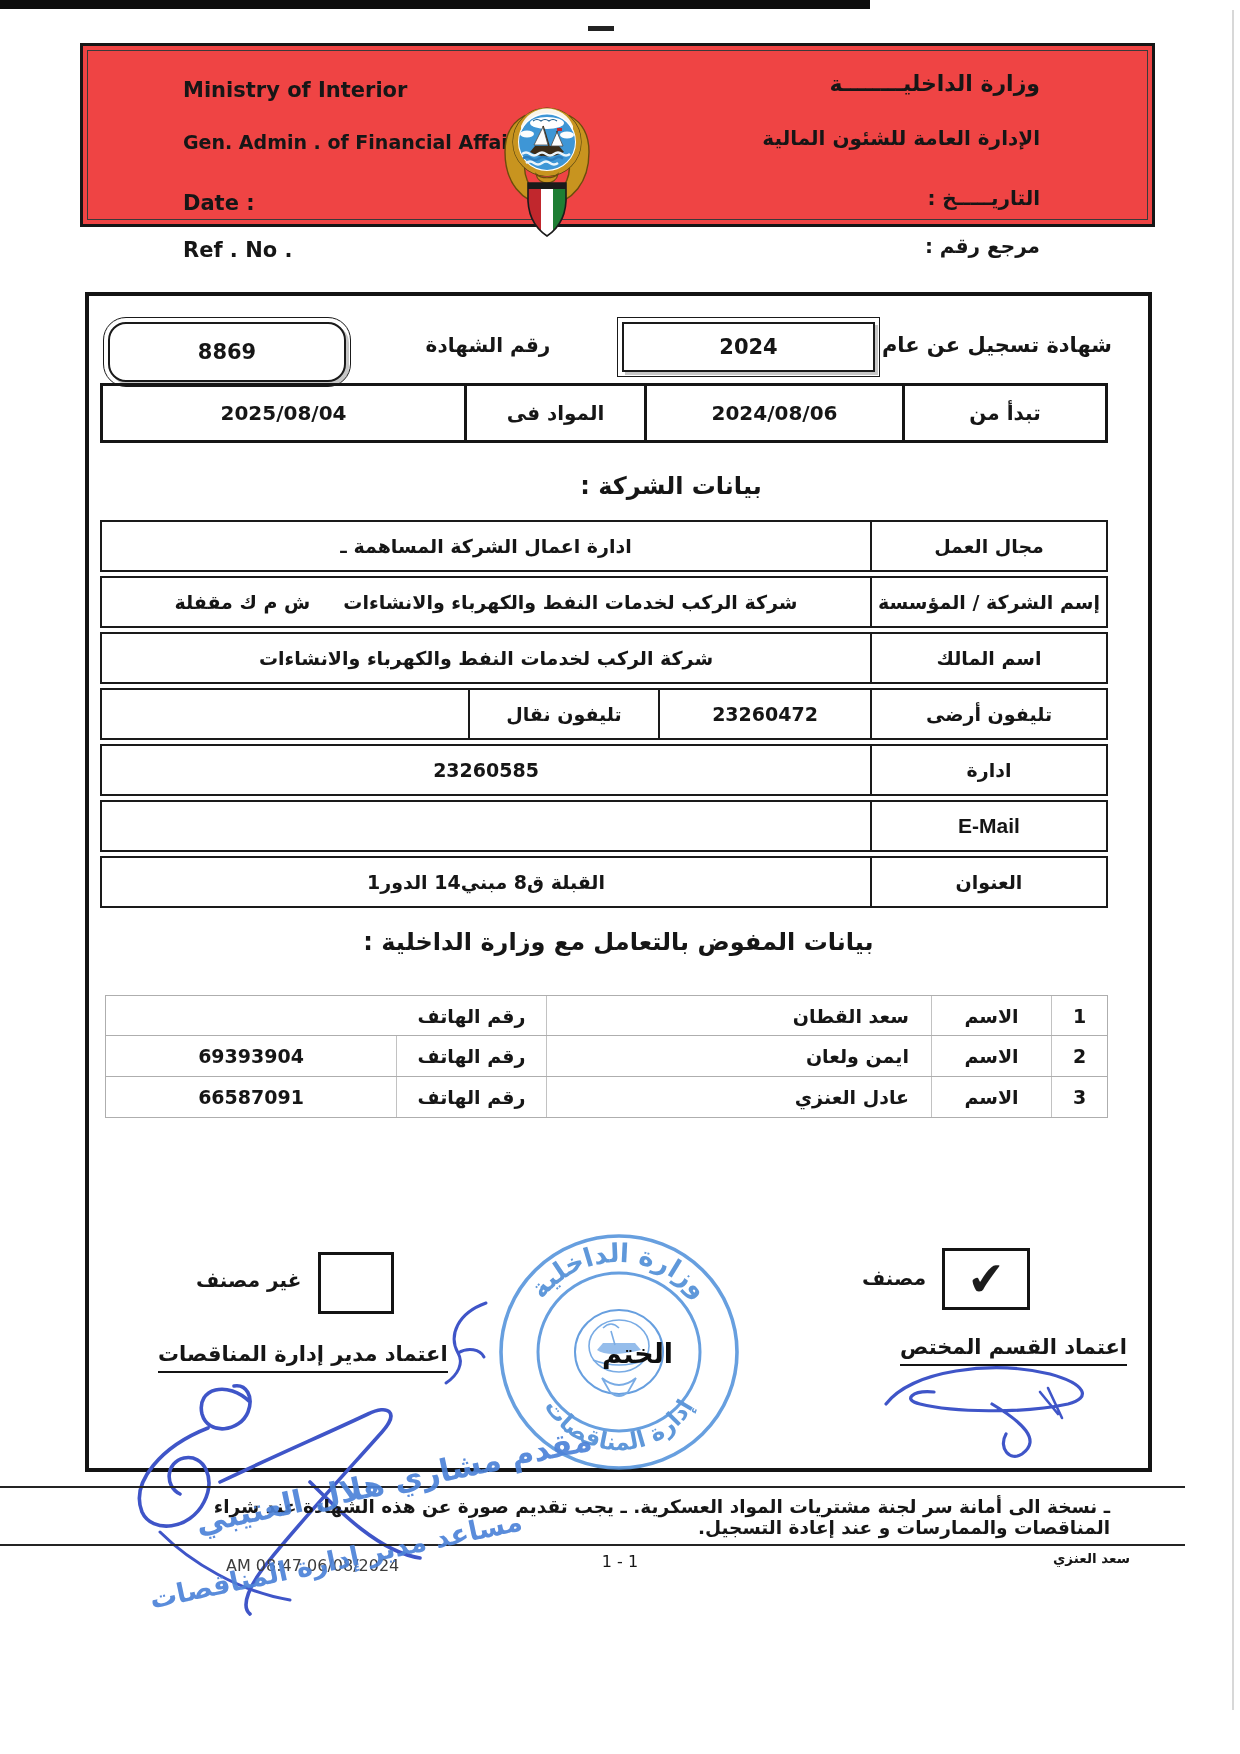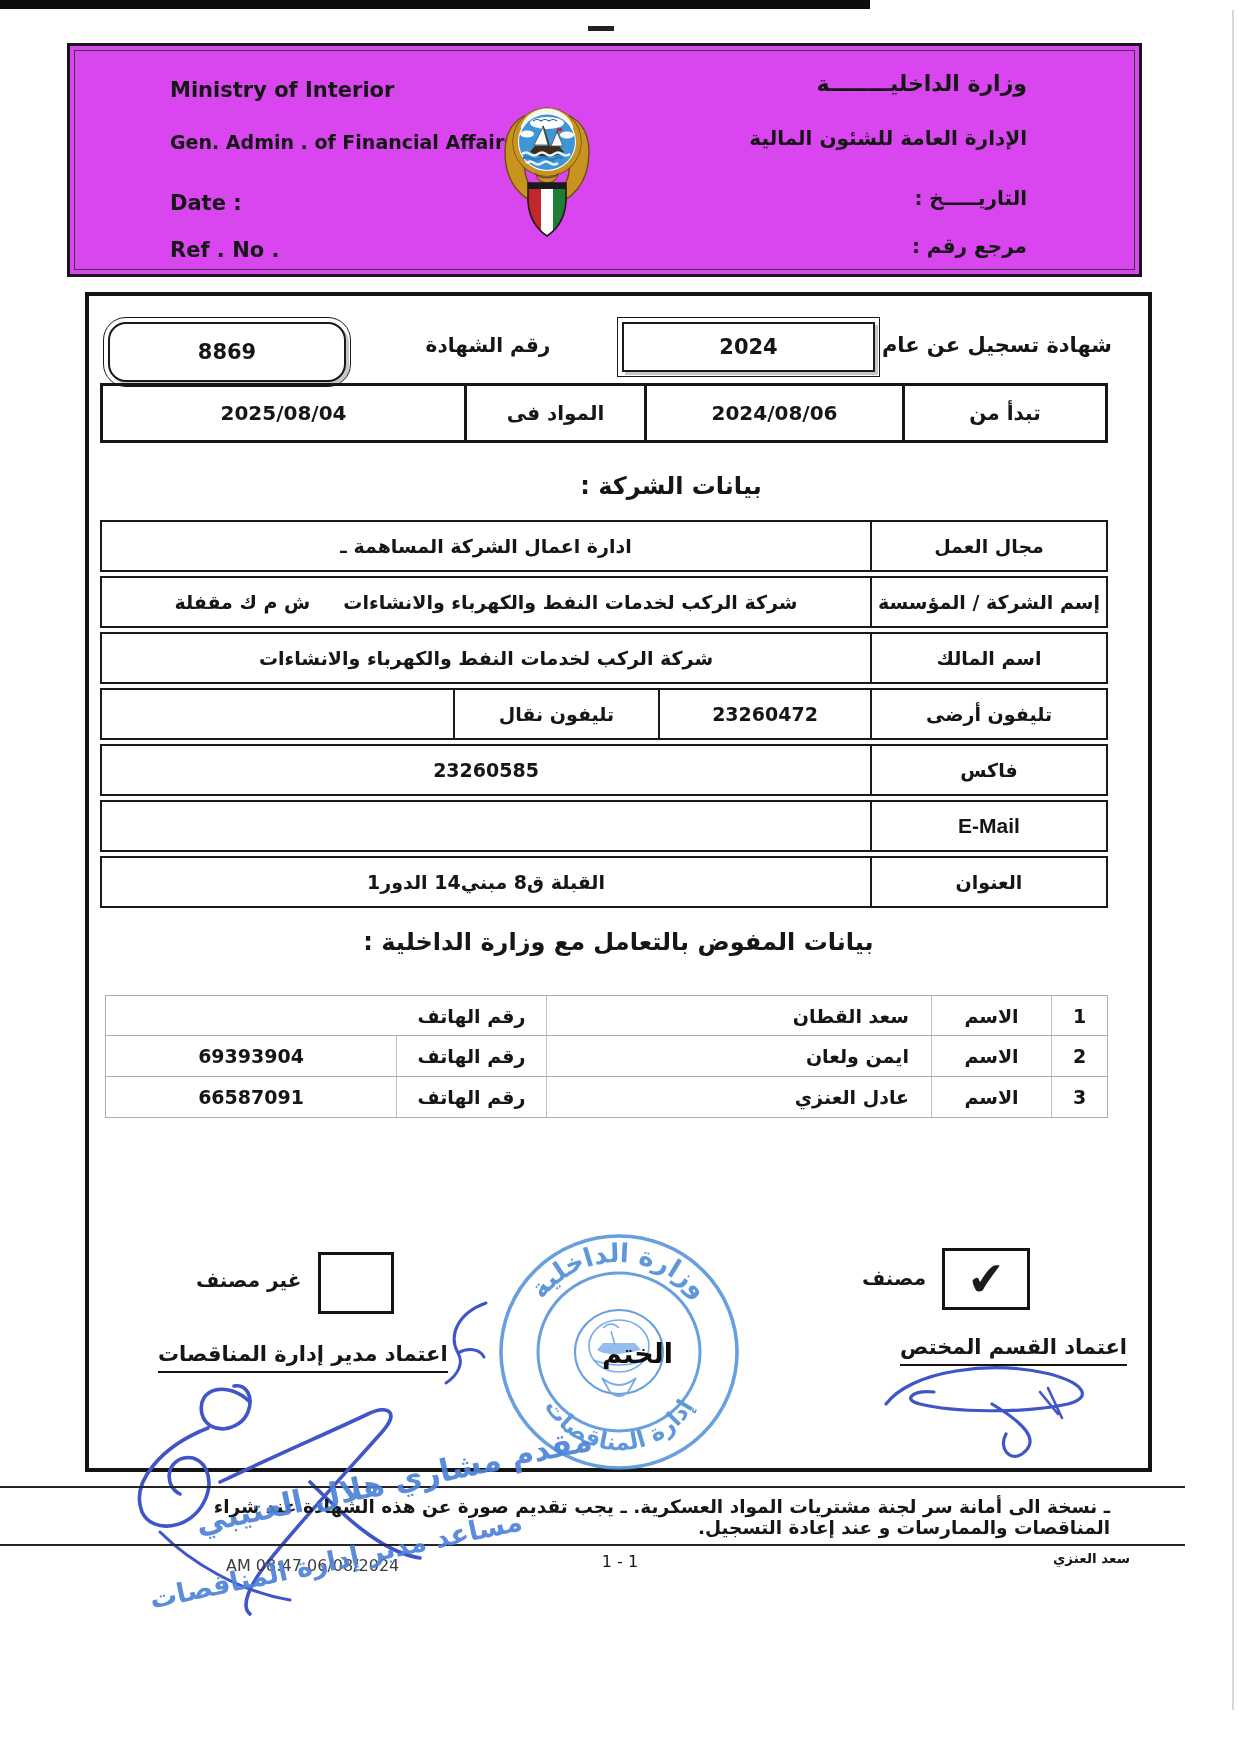--- a/index.html
+++ b/index.html
@@ -12,23 +12,23 @@
   .ar { direction:rtl; }
   .ctr { display:flex; align-items:center; justify-content:center; }
 
   
   .scan-strip { left:0; top:0; width:870px; height:9px; background:#0d0d0d; }
   .scan-edge  { right:6px; top:10px; width:2px; height:1700px; background:#d8d8d8; }
   .scan-speck { left:588px; top:26px; width:26px; height:5px; background:#222; }
 
   
   .header-box {
-    left:67px; top:43px; width:1075px; height:234px;
+    left:80px; top:43px; width:1075px; height:184px;
     border:3px solid #161616; outline:1px solid #3a3a3a; outline-offset:-8px;
-    background:#d946ef;
+    background:#ef4444;
   }
   .hdr-en { left:100px; width:420px; font-weight:bold; font-size:21px; }
   .hdr-ar { width:420px; right:112px; text-align:right; font-weight:bold; font-size:20px; }
 
   
   .main-box {
     left:85px; top:292px; width:1067px; height:1180px;
     border:4px solid #141414; background:#fff;
   }
 
@@ -169,25 +169,25 @@
   <div class="c-label">إسم الشركة / المؤسسة</div>
   <div class="c-value">شركة الركب لخدمات النفط والكهرباء والانشاءات     ش م ك مقفلة</div>
 </div>
 <div class="abs crow" style="top:632px;">
   <div class="c-label">اسم المالك</div>
   <div class="c-value">شركة الركب لخدمات النفط والكهرباء والانشاءات</div>
 </div>
 <div class="abs crow" style="top:688px;">
   <div class="c-label">تليفون أرضى</div>
   <div class="c-sub" style="width:212px;">23260472</div>
-  <div class="c-sub" style="width:205px;">تليفون نقال</div>
+  <div class="c-sub" style="width:190px;">تليفون نقال</div>
   <div class="c-value"></div>
 </div>
 <div class="abs crow" style="top:744px;">
-  <div class="c-label">فاكس</div>
+  <div class="c-label">ادارة</div>
   <div class="c-value">23260585</div>
 </div>
 <div class="abs crow" style="top:800px;">
   <div class="c-label" style="font-family:'Liberation Sans','DejaVu Sans',sans-serif; font-size:21px;">E-Mail</div>
   <div class="c-value"></div>
 </div>
 <div class="abs crow" style="top:856px;">
   <div class="c-label">العنوان</div>
   <div class="c-value">القبلة ق8 مبني14 الدور1</div>
 </div>

